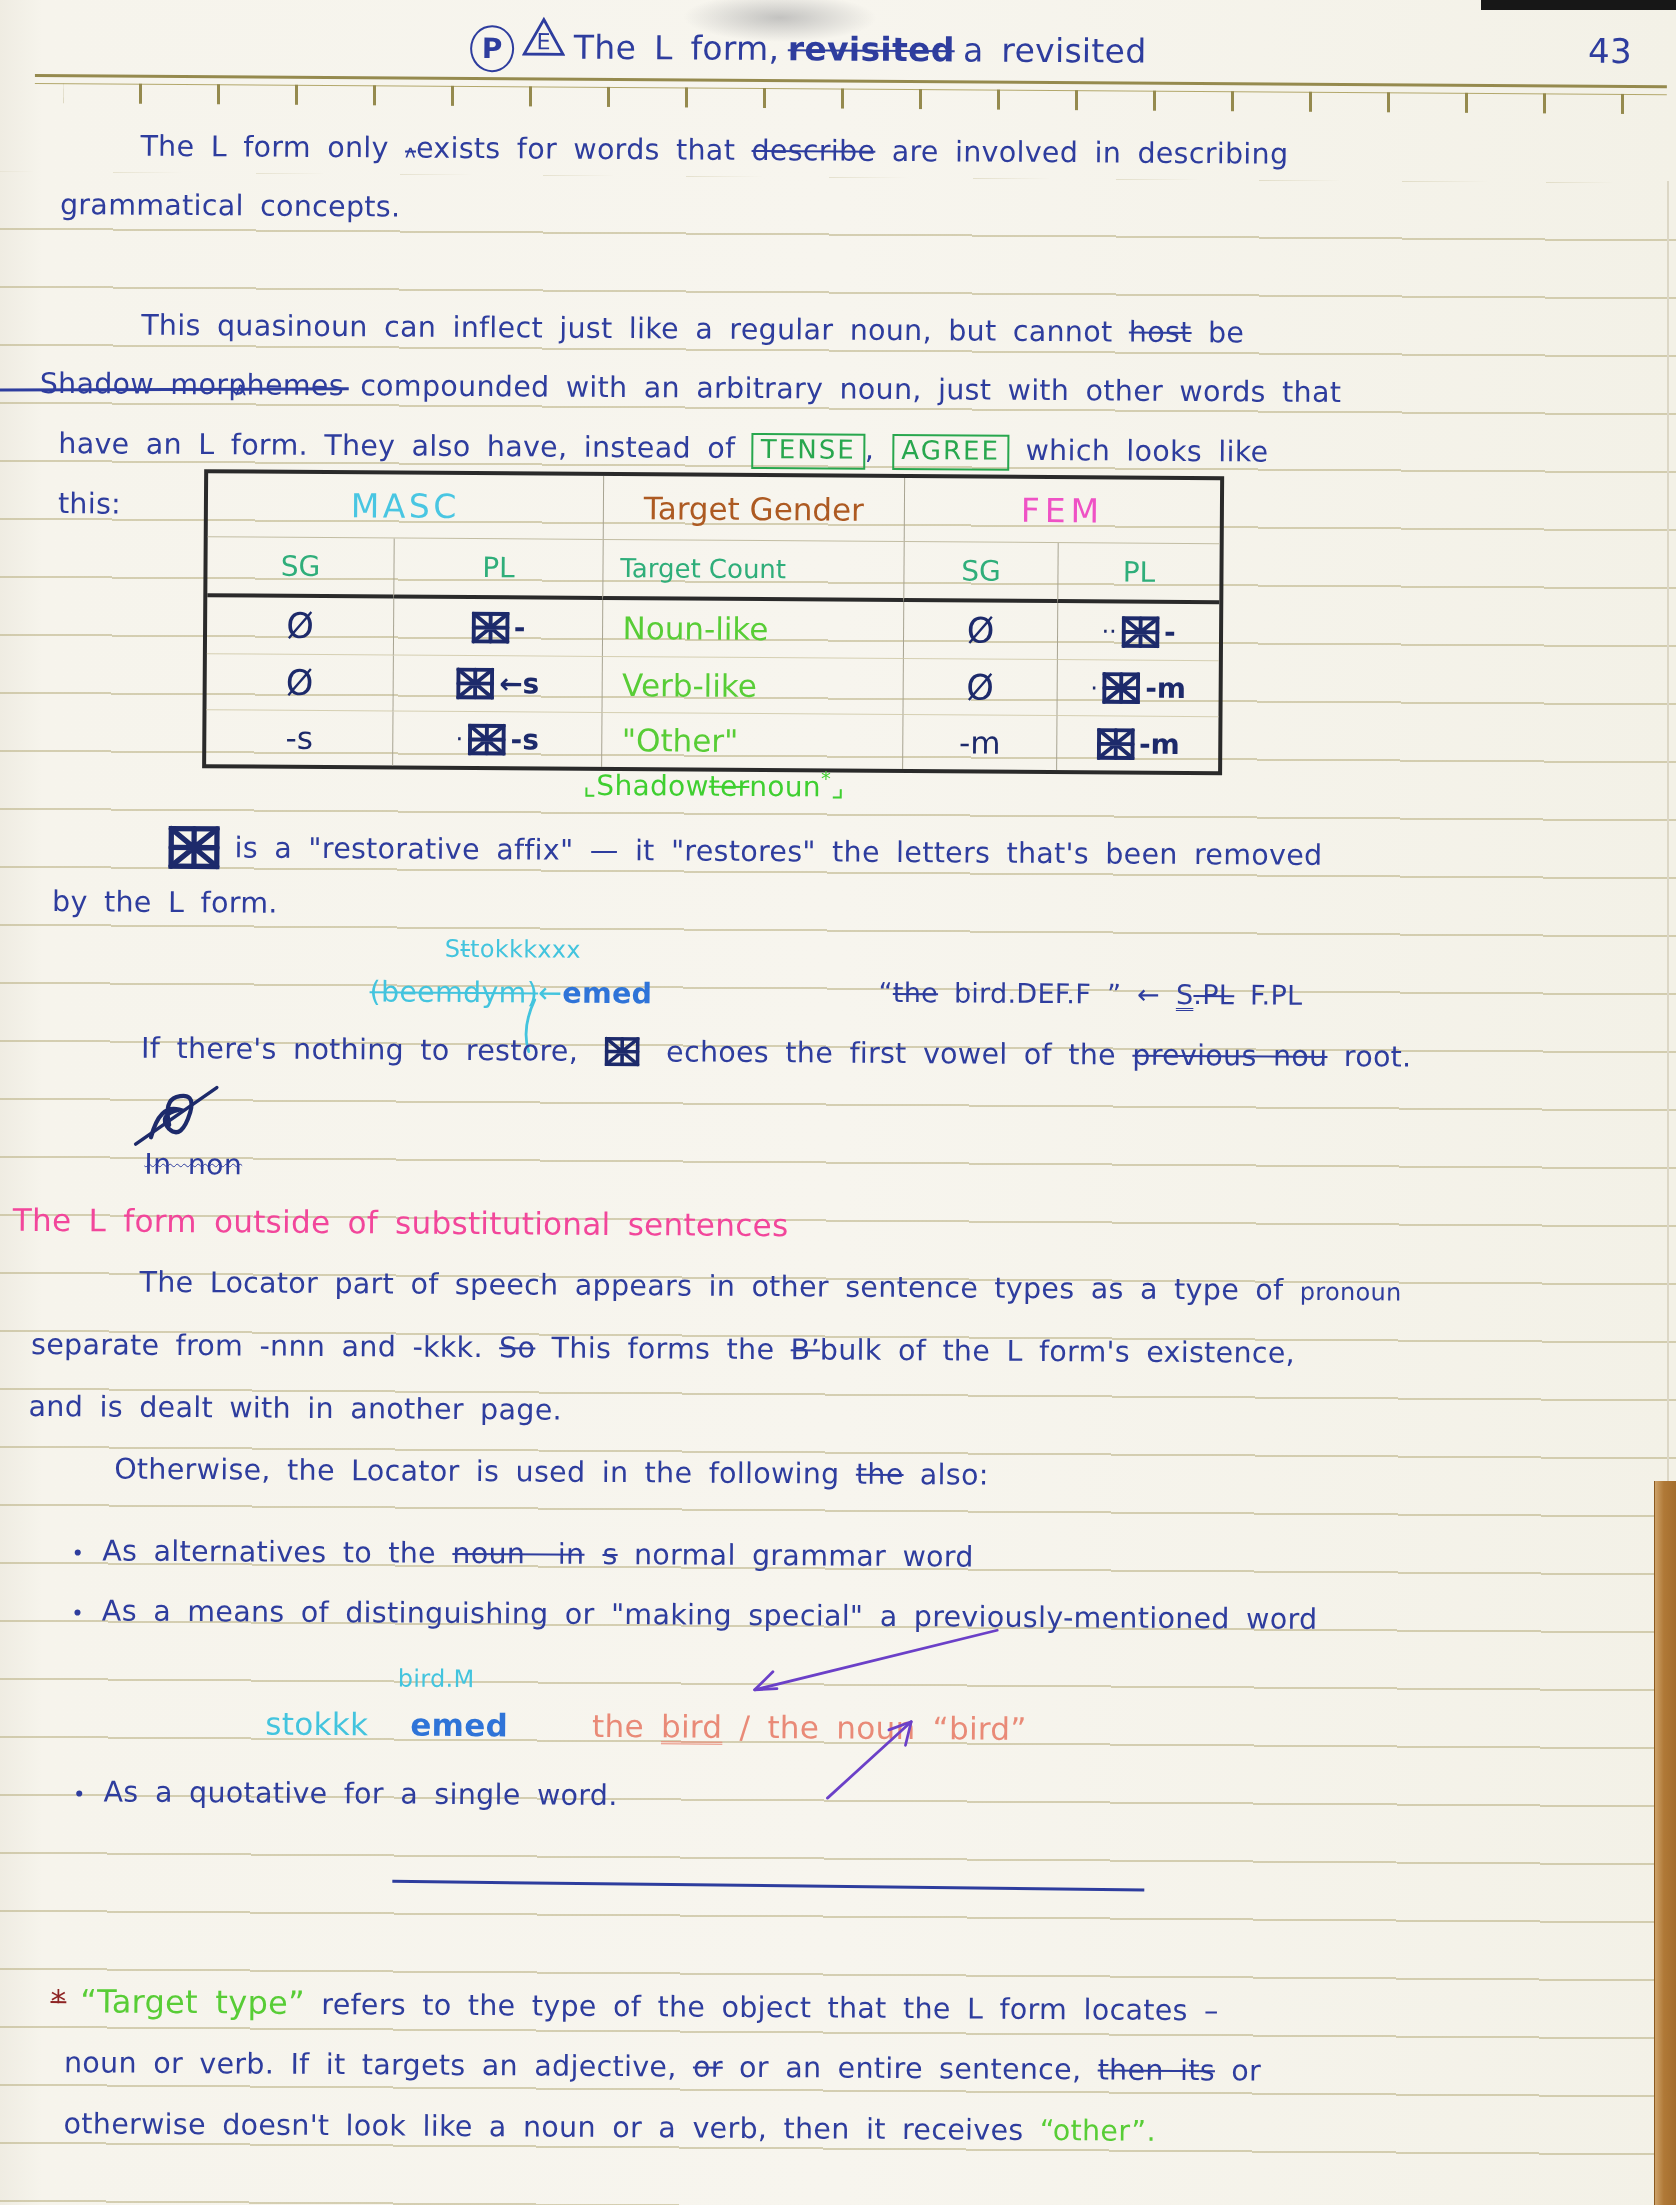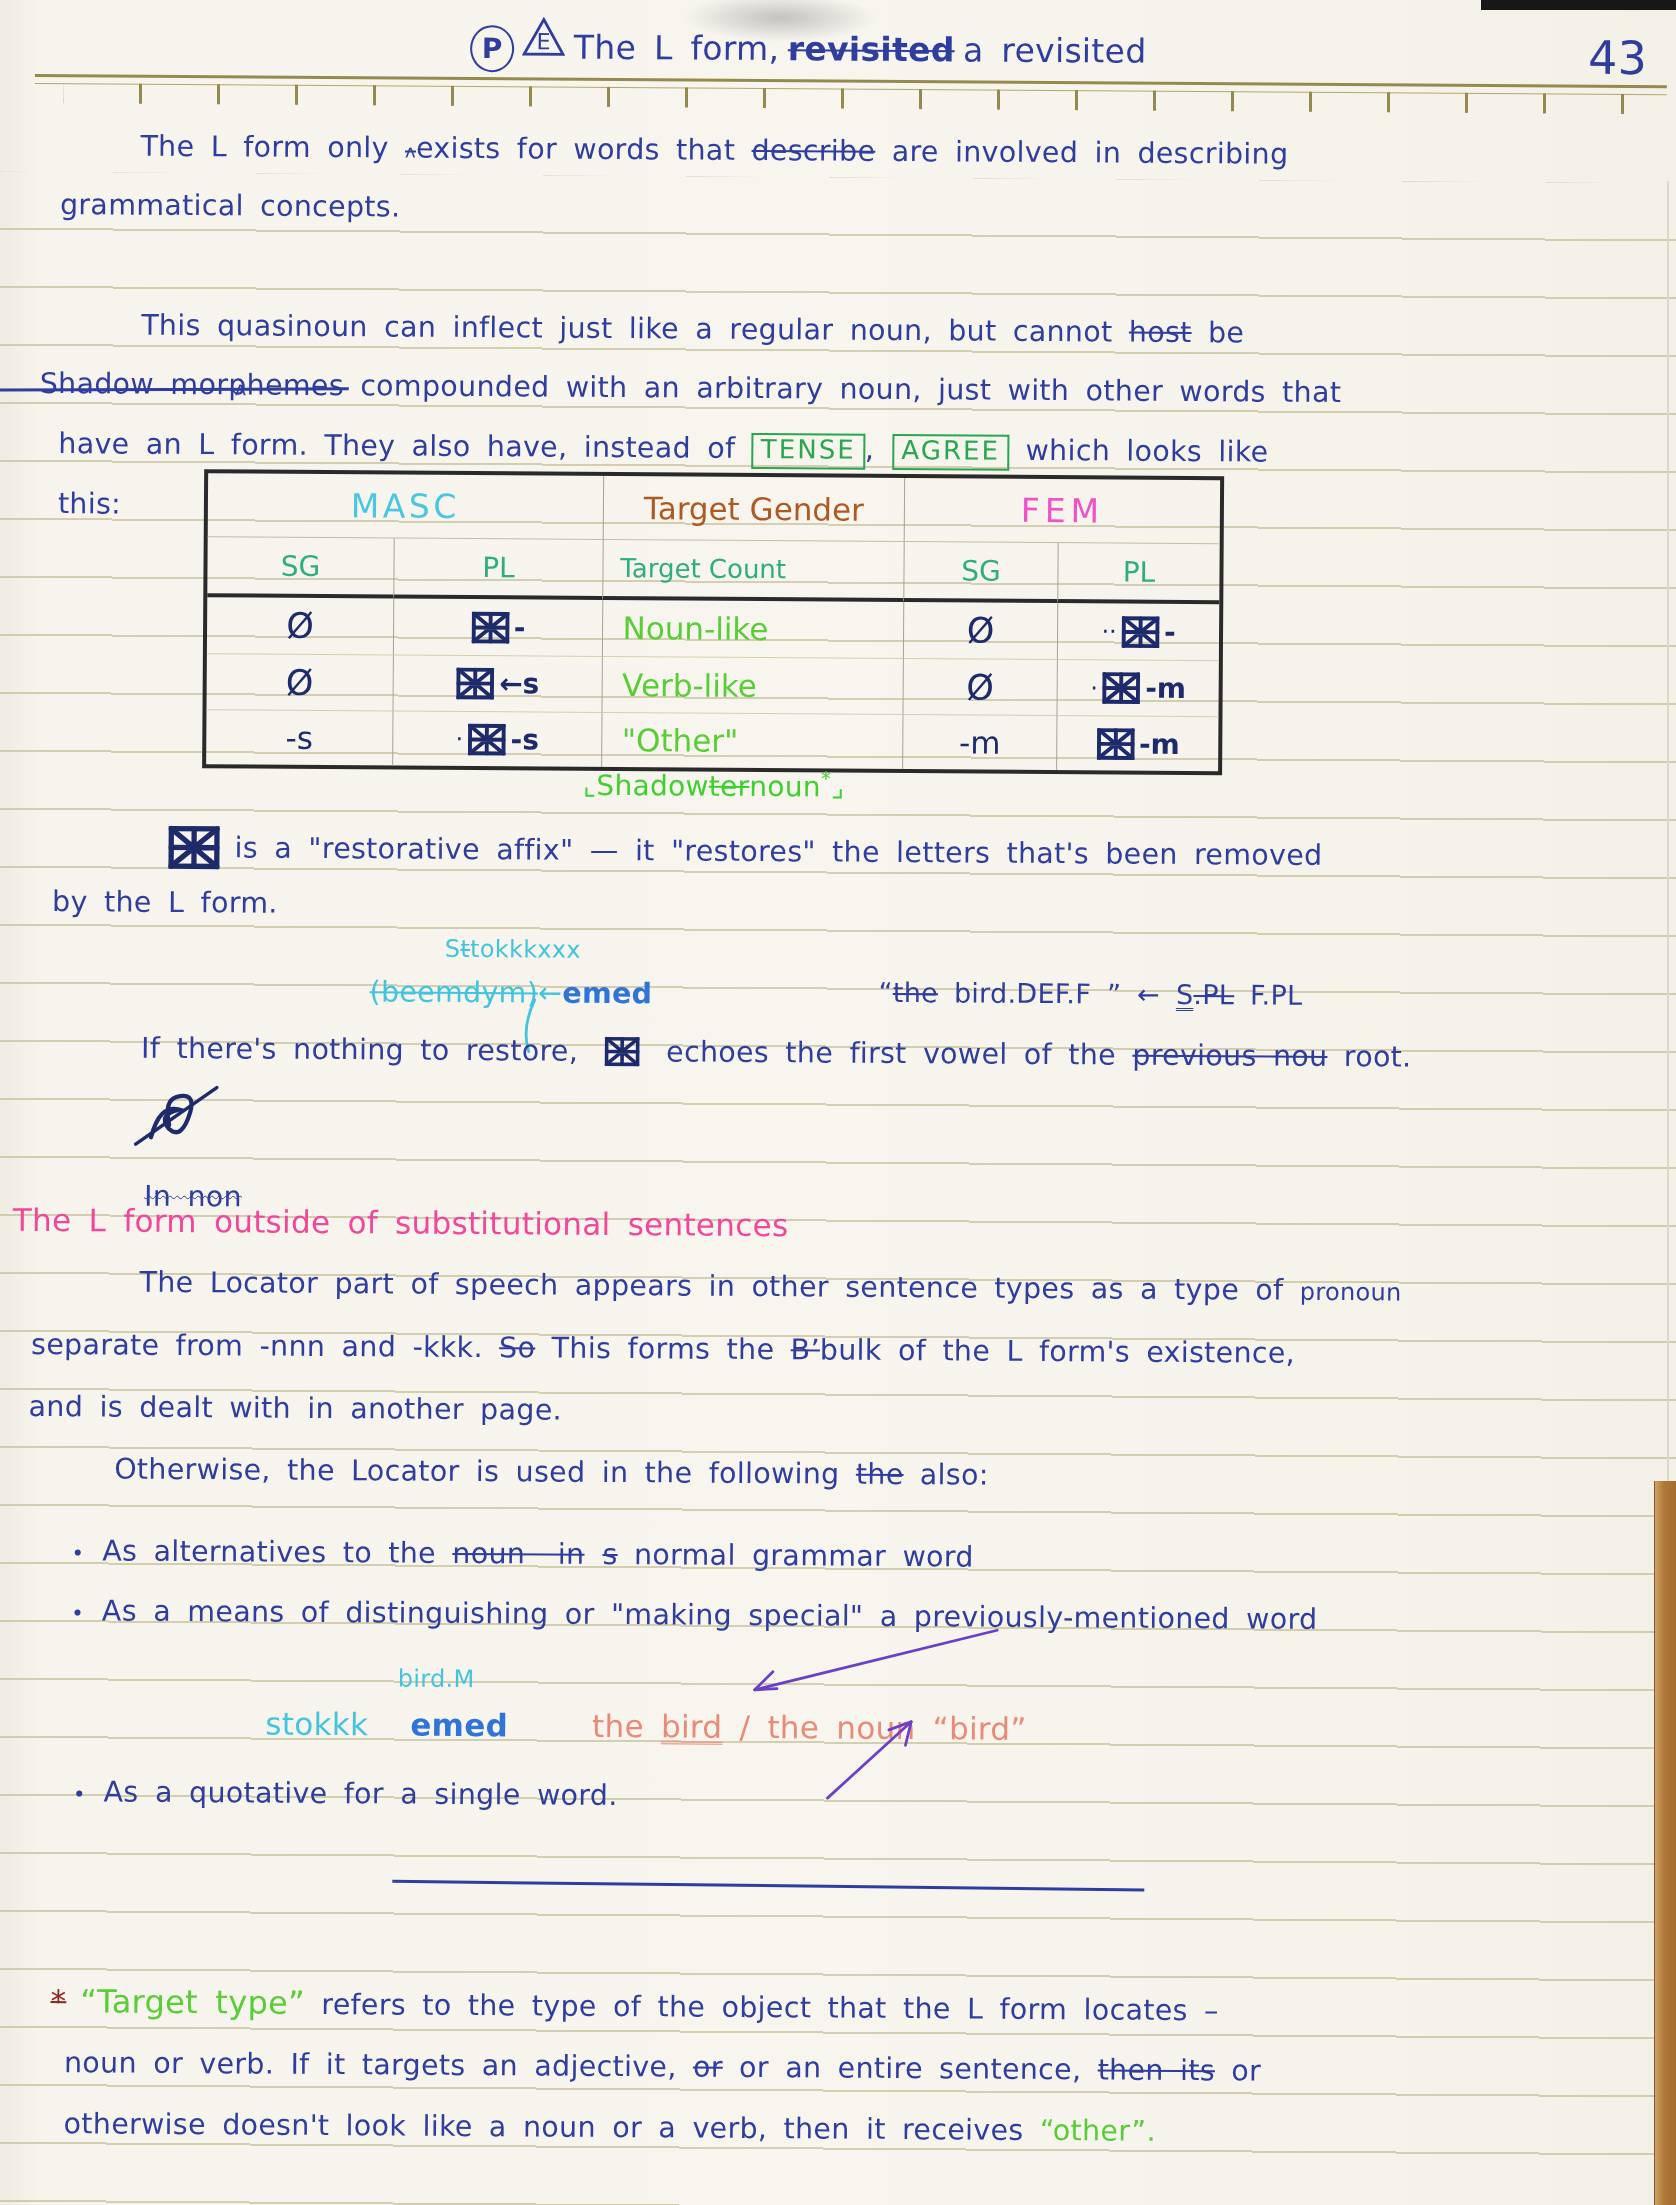--- a/index.html
+++ b/index.html
@@ -88,21 +88,21 @@
     <div class="line" style="left:470px;top:12.5px;gap:8.4px;font-size:33px;">
       <span class="cp">P</span>
       <svg width="43" height="42" viewBox="0 0 62 60" style="font-size:47px">
         <polygon points="31,4 59,54 3,54" fill="none" stroke="#2e3d9e" stroke-width="4"></polygon>
         <text x="31" y="47" text-anchor="middle" font-size="32" fill="#2e3d9e">E</text>
       </svg>
       <span>The L form,</span>
       <span class="strike" style="font-weight:600;">revisited</span>
       <span>a revisited</span>
     </div>
-    <div class="line" style="left:1588px;top:19.5px;font-size:46px;">
+    <div class="line" style="left:1588px;top:19.5px;font-size:34px;">
       <span>43</span>
     </div>
 
     <div class="line" style="left:141px;top:129px;">
       <span>The L form only </span>
       <span class="strike" style="font-size:18px;">ʌ</span>
       <span>exists for words that </span>
       <span class="strike">describe</span>
       <span> are involved in describing</span>
     </div>
@@ -300,21 +300,21 @@
             <path d="M1.8,1.8 L24.2,20.2 M24.2,1.8 L1.8,20.2 M13,1.8 L13,20.2 M1.8,11 L24.2,11"></path>
           </svg></span>
       <span> echoes the first vowel of the </span>
       <span class="strike">previous nou</span>
       <span> root.</span>
     </div>
     <svg class="arrow-svg" style="left:139px;top:1075px;" width="94" height="77" viewBox="0 0 135 110">
       <path d="M28,88 q12,-48 40,-40 q-32,8 -14,28 q18,16 30,-24 q8,-30 -20,-22 q-18,6 -10,40" fill="none" stroke="#1d2a6b" stroke-width="6" stroke-linecap="round"></path>
       <path d="M6,98 L122,16" fill="none" stroke="#1d2a6b" stroke-width="5" stroke-linecap="round"></path>
     </svg>
-    <div class="line" style="left:152px;top:1147px;margin-top:32px;">
+    <div class="line" style="left:152px;top:1147px;">
       <span class="wavy">In non</span>
     </div>
 
     <div class="line pinkc" style="left:21px;top:1202px;font-size:31px;color:#f2469b;">
       <span>The L form outside of substitutional sentences</span>
     </div>
 
     <div class="line" style="left:148px;top:1265px;">
       <span>The Locator part of speech appears in other sentence types as a type of </span>
       <span class="small34">pronoun</span>

